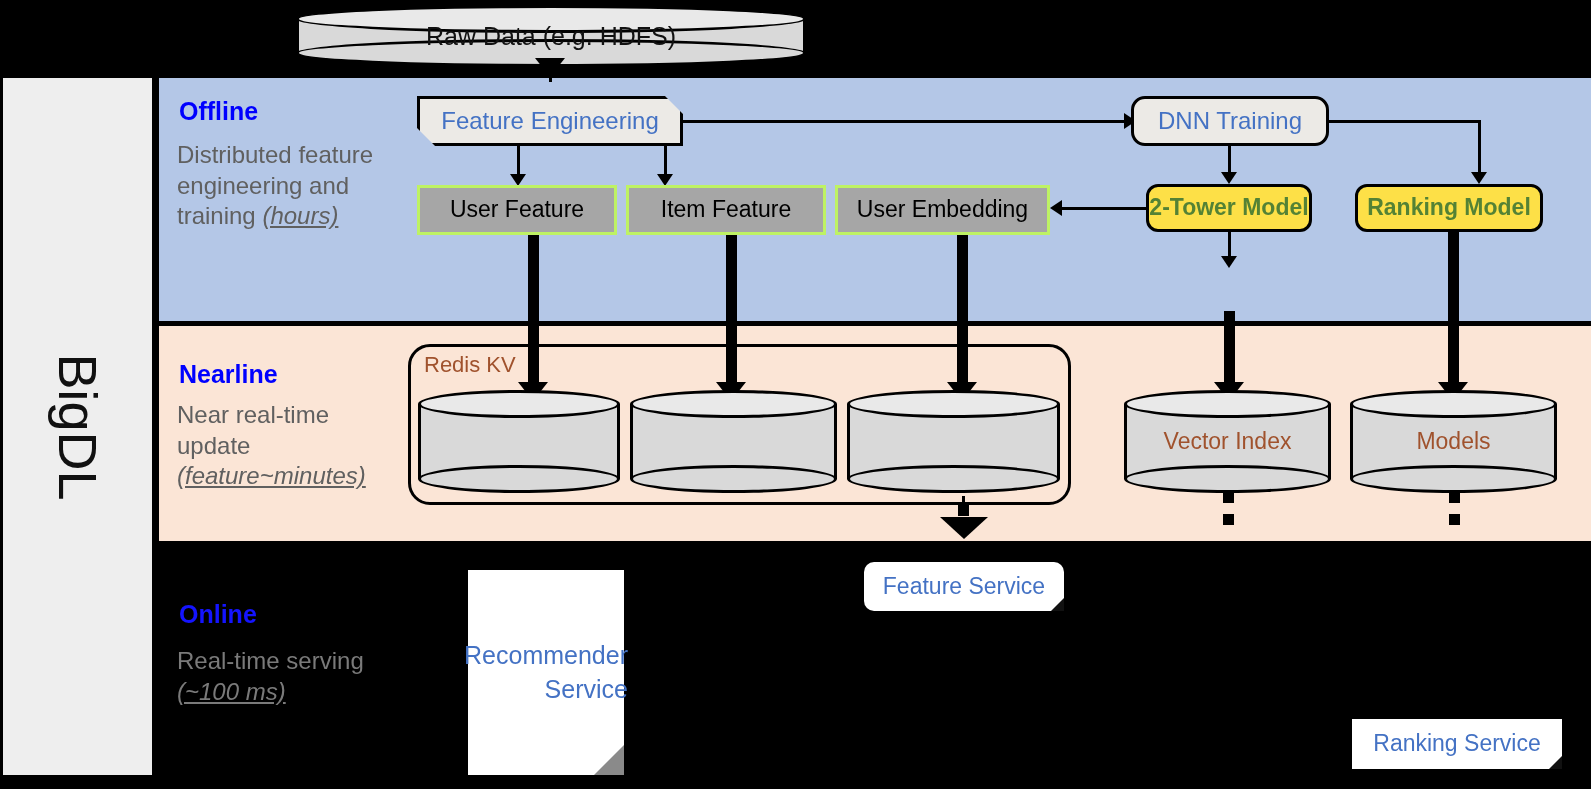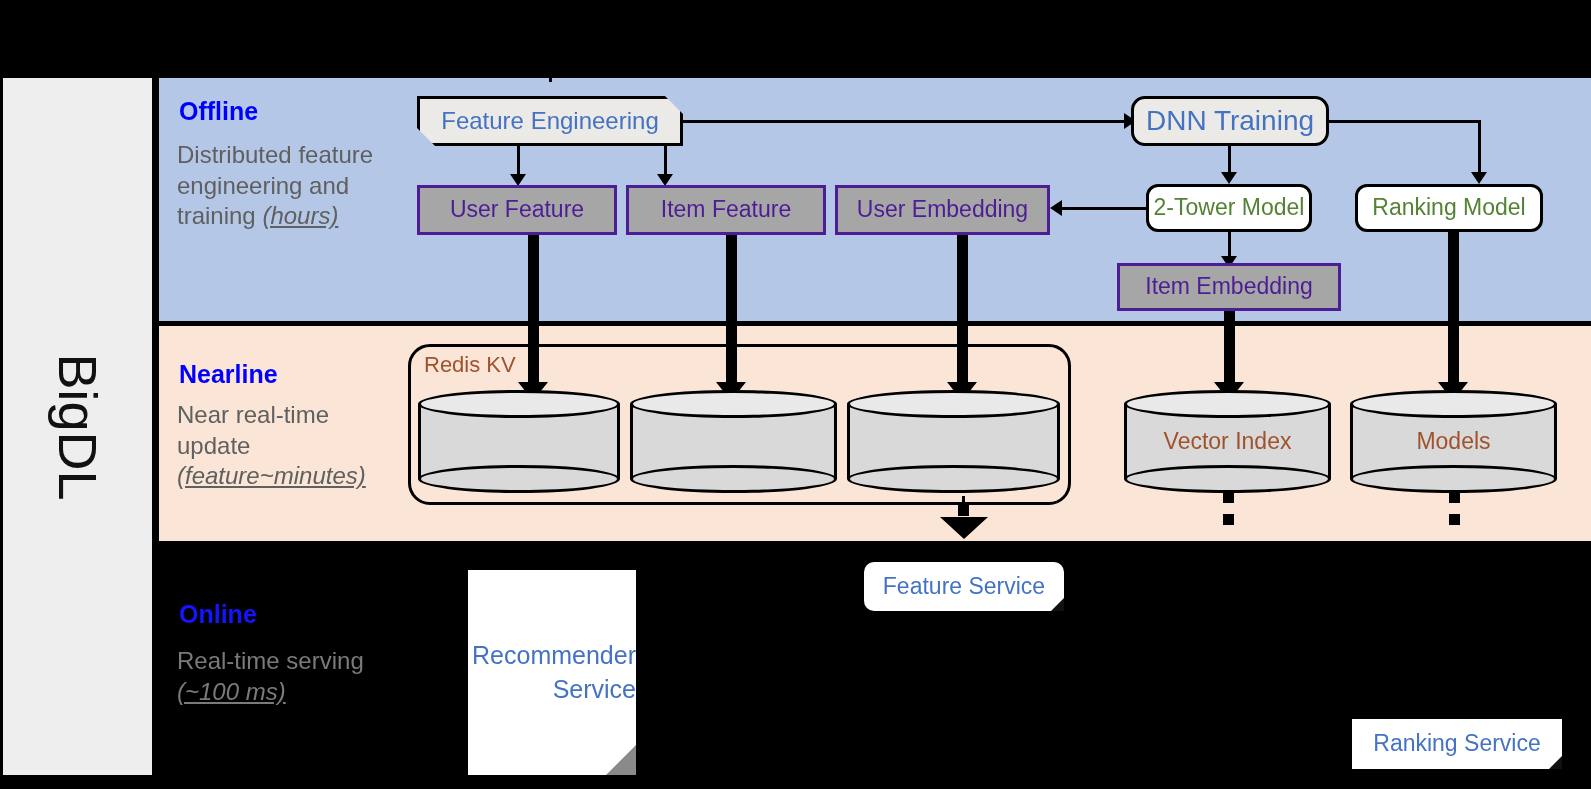--- a/index.html
+++ b/index.html
@@ -22,25 +22,25 @@
   .band-title{position:absolute;color:#0000ff;font-size:25px;font-weight:600;white-space:nowrap;}
   .band-desc{position:absolute;color:#606060;font-size:24px;line-height:1.28;width:215px;}
   .band-desc i{font-style:italic;text-decoration:underline;}
   #online-title{color:#1414ff;}
   #online-desc{color:#7a7a7a;}
 
   
   .node{position:absolute;box-sizing:border-box;display:flex;align-items:center;
         justify-content:center;text-align:right;line-height:1.12;}
 
-  .gray-box{background:#a6a6a6;border:3px solid #4c1d95;color:#4c1d95;font-size:23px;}
-  .model-box{background:#ffffff;border:3px solid #000;border-radius:12px;color:#548235;font-size:23px;}
+  .gray-box{background:#a6a6a6;border:3px solid #bef264;color:#000000;font-size:23px;}
+  .model-box{background:#fde047;border:3px solid #000;border-radius:12px;color:#548235;font-size:23px;font-weight:bold;}
   .feat-eng{background:#eceae6;border:3px solid #000;color:#4472c4;font-size:24px;
             clip-path:polygon(0 0, calc(100% - 18px) 0, 100% 18px, 100% 100%, 18px 100%, 0 calc(100% - 18px));}
-  .dnn-box{background:#eceae6;border:3px solid #000;color:#4472c4;font-size:28px;border-radius:14px;}
+  .dnn-box{background:#eceae6;border:3px solid #000;color:#4472c4;font-size:24px;border-radius:14px;}
   .svc-box{background:#ffffff;color:#4472c4;font-size:23px;}
   .svc-box::after{content:"";position:absolute;right:0;bottom:0;width:13px;height:13px;
                   background:#111;clip-path:polygon(100% 0,100% 100%,0 100%);}
   .page-box{background:#ffffff;color:#4472c4;font-size:25px;}
   .page-box::after{content:"";position:absolute;right:0;bottom:0;width:30px;height:30px;
                    background:#8a8a8a;clip-path:polygon(100% 0,100% 100%,0 100%);}
 
   
   .cyl{position:absolute;}
   .cyl .body{position:absolute;left:0;right:0;top:14px;bottom:14px;background:#d9d9d9;
@@ -96,20 +96,26 @@
   <div class="band-title" style="left:179px;top:360px;">Nearline</div>
   <div class="band-desc" style="left:177px;top:400px;width:232px;">
     <span>Near real-time update </span><i>(feature~minutes)</i>
   </div>
 
   <div class="band-title" id="online-title" style="left:179px;top:600px;">Online</div>
   <div class="band-desc" id="online-desc" style="left:177px;top:646px;">
     <span>Real-time serving </span><i>(~100 ms)</i>
   </div>
 
+  <div class="cyl" id="cyl-raw" style="left:296px;top:5px;width:510px;height:62px;">
+    <div class="body"></div>
+    <div class="top"></div>
+    <div class="bot"></div>
+    <div class="lbl">Raw Data (e.g. HDFS)</div>
+  </div>
 
   <div class="ln thin-v" style="left:549px;top:62px;height:20px;"></div>
   <div class="ah-down-fat" style="left:535px;top:58px;"></div>
 
   <div class="node feat-eng" style="left:417px;top:96px;width:266px;height:50px;">Feature Engineering</div>
 
   <div class="ln thin-h" style="left:683px;top:120px;width:443px;"></div>
   <div class="ah-right" style="left:1124px;top:113px;"></div>
 
   <div class="node dnn-box" style="left:1131px;top:96px;width:198px;height:50px;">DNN Training</div>
@@ -132,21 +138,20 @@
 
   <div class="node model-box" style="left:1146px;top:184px;width:166px;height:48px;">2-Tower Model</div>
   <div class="node model-box" style="left:1355px;top:184px;width:188px;height:48px;">Ranking Model</div>
 
   <div class="ln thin-h" style="left:1062px;top:207px;width:86px;"></div>
   <div class="ah-left" style="left:1050px;top:200px;"></div>
 
   <div class="ln thin-v" style="left:1228px;top:232px;height:28px;"></div>
   <div class="ah-down" style="left:1221px;top:256px;"></div>
 
-  <div class="node gray-box" style="left:1117px;top:263px;width:224px;height:48px;">Item Embedding</div>
 
   <div class="ln thick-v" style="left:528px;top:235px;height:155px;"></div>
   <div class="ah-down-fat" style="left:518px;top:382px;"></div>
 
   <div class="ln thick-v" style="left:726px;top:235px;height:155px;"></div>
   <div class="ah-down-fat" style="left:716px;top:382px;"></div>
 
   <div class="ln thick-v" style="left:957px;top:235px;height:155px;"></div>
   <div class="ah-down-fat" style="left:947px;top:382px;"></div>
 
@@ -191,20 +196,20 @@
 
   <div class="dash-sq" style="left:1223px;top:492px;"></div>
   <div class="dash-sq" style="left:1223px;top:514px;"></div>
   <div class="dash-sq" style="left:1449px;top:492px;"></div>
   <div class="dash-sq" style="left:1449px;top:514px;"></div>
 
   <div class="ln thin-v" style="left:962px;top:496px;height:9px;"></div>
   <div class="dash-sq" style="left:958px;top:505px;"></div>
   <div class="ah-down-huge" style="left:940px;top:517px;"></div>
 
-  <div class="node page-box" style="left:468px;top:570px;width:168px;height:205px;line-height:1.35;">Recommender Service</div>
+  <div class="node page-box" style="left:468px;top:570px;width:156px;height:205px;line-height:1.35;">Recommender Service</div>
 
   <div class="node svc-box" style="left:864px;top:562px;width:200px;height:49px;border-radius:10px;">Feature Service</div>
 
 
   <div class="node svc-box" style="left:1352px;top:719px;width:210px;height:50px;">Ranking Service</div>
 
 </div>
 
 </body></html>

